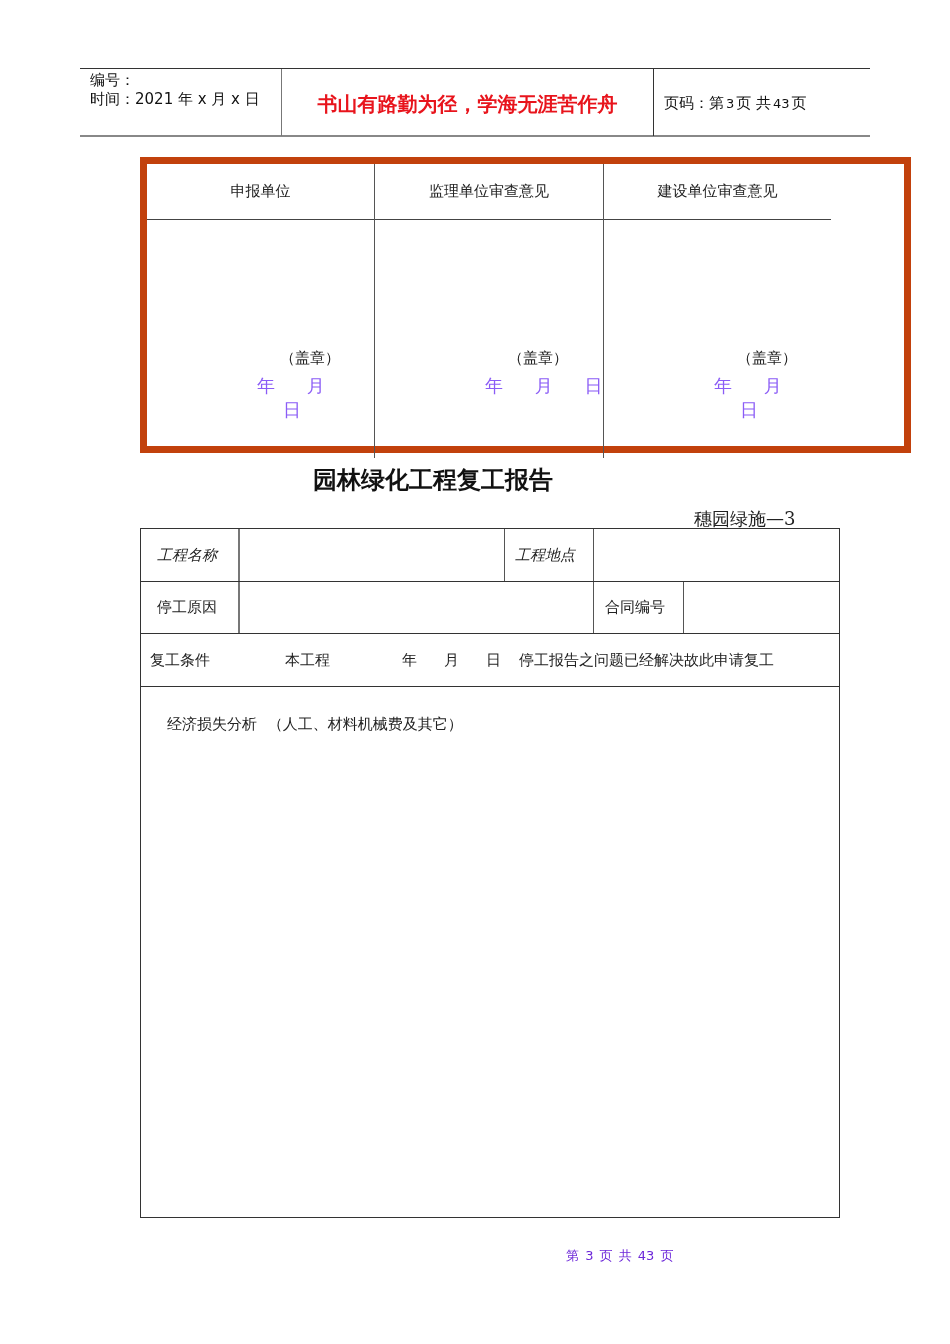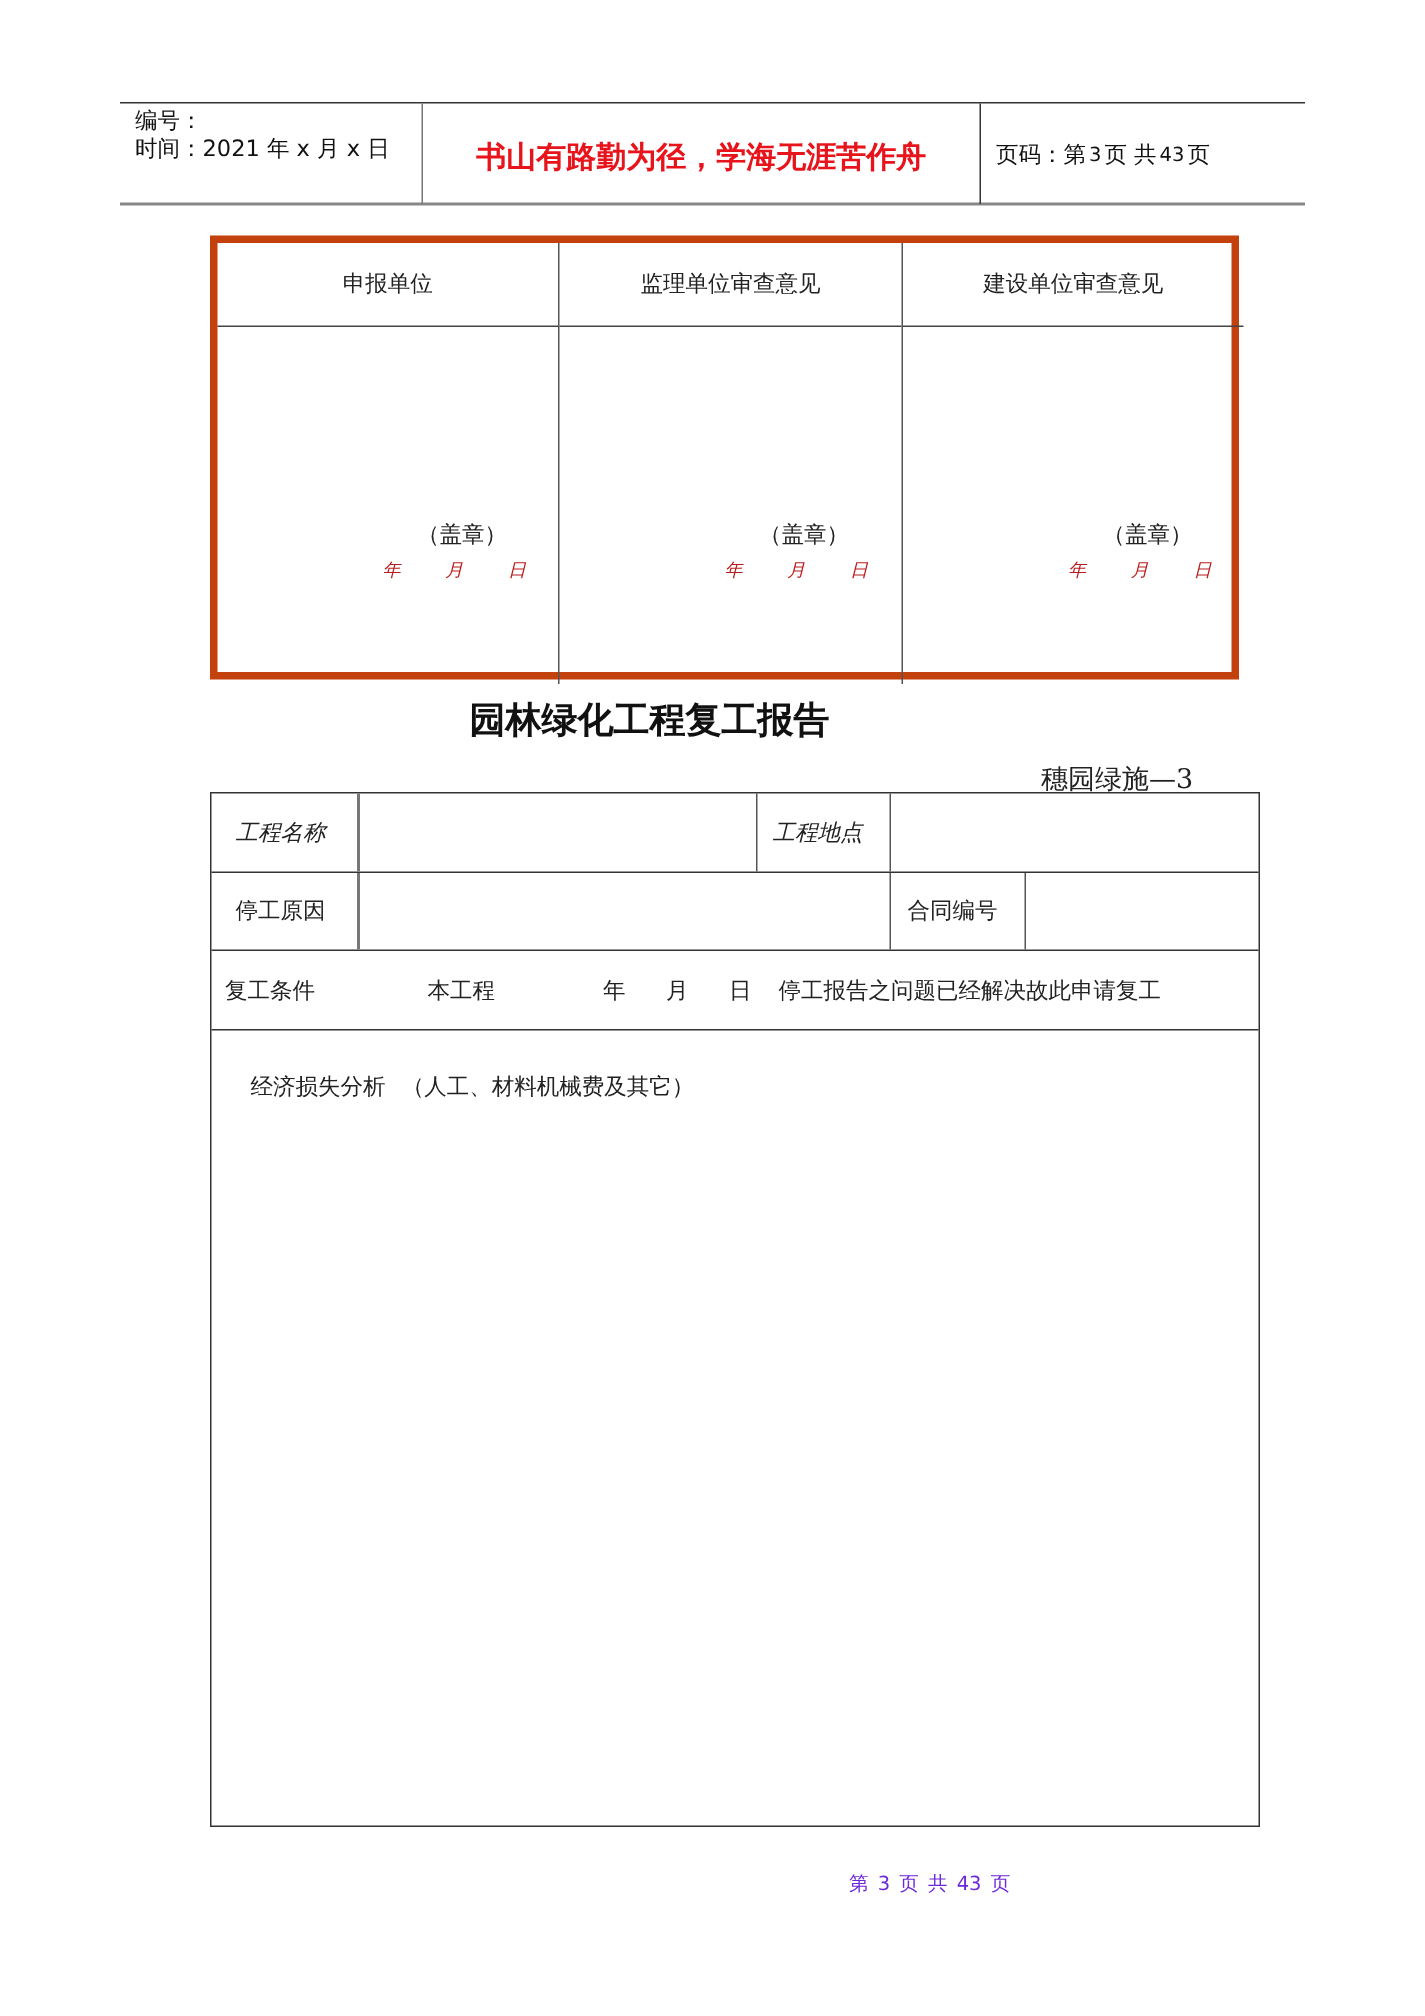--- a/index.html
+++ b/index.html
@@ -14,28 +14,28 @@
               font-family: "DejaVu Sans", "Liberation Sans", sans-serif; font-size: 15px; line-height: 19px; color: #111; }
   .hdr-mid { position: absolute; left: 202px; top: 0; width: 372px; height: 67px;
              border-right: 1px solid #333; display: flex; align-items: center; justify-content: center;
              font-family: "DejaVu Sans", "Liberation Sans", sans-serif; font-size: 20px; font-weight: bold; color: #e8141c; padding-top: 4px; }
   .hdr-right { position: absolute; left: 574px; top: 0; width: 216px; height: 67px;
                display: flex; align-items: center; padding-left: 10px; padding-top: 2px;
                font-family: "DejaVu Sans", "Liberation Sans", sans-serif; font-size: 15px; color: #111; }
   .hdr-right .num { font-size: 13px; margin: 0 2px; }
 
   
-  .sig { position: absolute; left: 140px; top: 157px; width: 686px; height: 296px;
-         border: 5px solid #c2410c; }
+  .sig { position: absolute; left: 140px; top: 157px; width: 771px; height: 296px;
+         border: 7px solid #c2410c; }
   .sig .col { position: absolute; top: 0; height: 294px; border-right: 1px solid #555; }
   .sig .col:last-child { border-right: none; }
   .sig .col-head { height: 56px; border-bottom: 1px solid #444; display: flex; align-items: center; justify-content: center;
                    font-size: 15px; color: #222; }
   .sig .seal { position: absolute; top: 185px; font-size: 15px; color: #222; }
-  .sig .date { position: absolute; top: 210px; font-size: 12px; color: #b91c1c; word-spacing: 0; font-style: italic; }
+  .sig .date { position: absolute; top: 210px; font-size: 18px; color: #8b5cf6; word-spacing: 0; }
   .sig .date span { display: inline-block; }
 
   
   .title { position: absolute; left: 0; width: 856px; top: 464px; text-align: center;
            font-family: "DejaVu Sans", "Liberation Sans", sans-serif; font-size: 24px; font-weight: bold; color: #111; padding-left: 10px; }
   .code { position: absolute; left: 694px; top: 507px; font-size: 18px; color: #222; }
 
   
   .form { position: absolute; left: 140px; top: 528px; width: 700px; height: 690px;
           border: 1px solid #333; }

